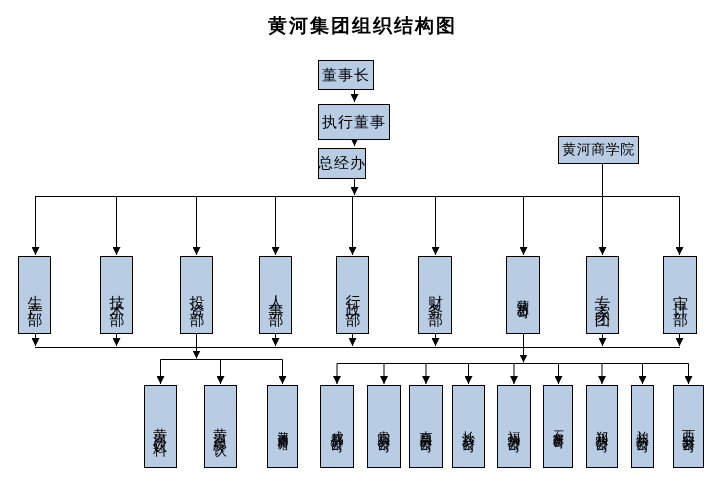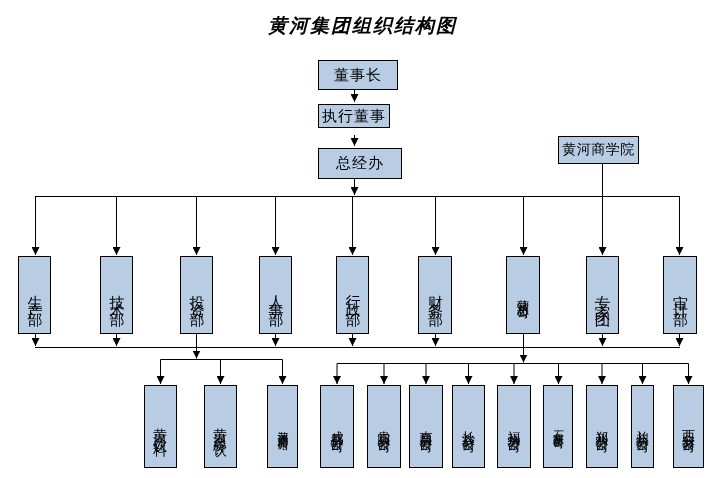--- a/index.html
+++ b/index.html
@@ -21,21 +21,20 @@
     overflow: hidden;
   }
 
   .chart-title {
     position: absolute;
     left: 0; right: 0; top: 13px;
     text-align: center;
     font-size: 19px;
     font-weight: bold;
     letter-spacing: 2px;
-    font-style: italic;
   }
 
   .connectors {
     position: absolute;
     left: 0; top: 0;
     width: 725px; height: 478px;
   }
   .connectors line { stroke: var(--line-color); stroke-width: 1; }
   .arrowhead { fill: var(--line-color); }
 
@@ -131,27 +130,27 @@
       <line x1="426" y1="363.5" x2="426" y2="384" marker-end="url(#arr)"></line>
       <line x1="468.5" y1="363.5" x2="468.5" y2="384" marker-end="url(#arr)"></line>
       <line x1="514" y1="363.5" x2="514" y2="384" marker-end="url(#arr)"></line>
       <line x1="558.5" y1="363.5" x2="558.5" y2="384" marker-end="url(#arr)"></line>
       <line x1="602" y1="363.5" x2="602" y2="384" marker-end="url(#arr)"></line>
       <line x1="642.5" y1="363.5" x2="642.5" y2="384" marker-end="url(#arr)"></line>
       <line x1="688.5" y1="363.5" x2="688.5" y2="384" marker-end="url(#arr)"></line>
     </g>
   </svg>
 
-  <div class="hbox" style="left:318px;top:60px;width:80px;height:30px">
+  <div class="hbox" style="left:318px;top:60px;width:56px;height:30px">
     <span class="hlabel">董事长</span>
   </div>
-  <div class="hbox" style="left:318px;top:104px;width:72px;height:24px">
+  <div class="hbox" style="left:318px;top:104px;width:72px;height:36px">
     <span class="hlabel">执行董事</span>
   </div>
-  <div class="hbox" style="left:318px;top:148px;width:84px;height:31px">
+  <div class="hbox" style="left:318px;top:148px;width:48px;height:31px">
     <span class="hlabel">总经办</span>
   </div>
   <div class="hbox" style="left:558px;top:136px;width:81px;height:28px">
     <span class="hlabel fs14">黄河商学院</span>
   </div>
 
   <div class="vbox" style="left:18px;top:256px;width:33px;height:78px">
     <span class="vlabel">生产部</span>
   </div>
   <div class="vbox" style="left:100px;top:256px;width:33px;height:78px">

